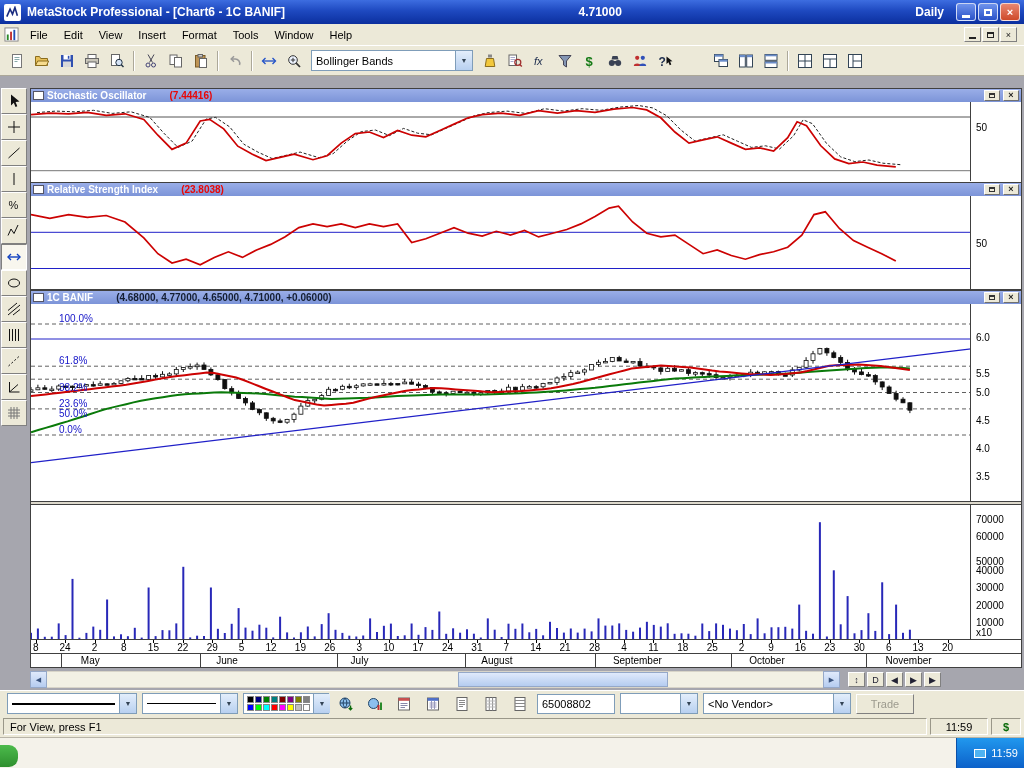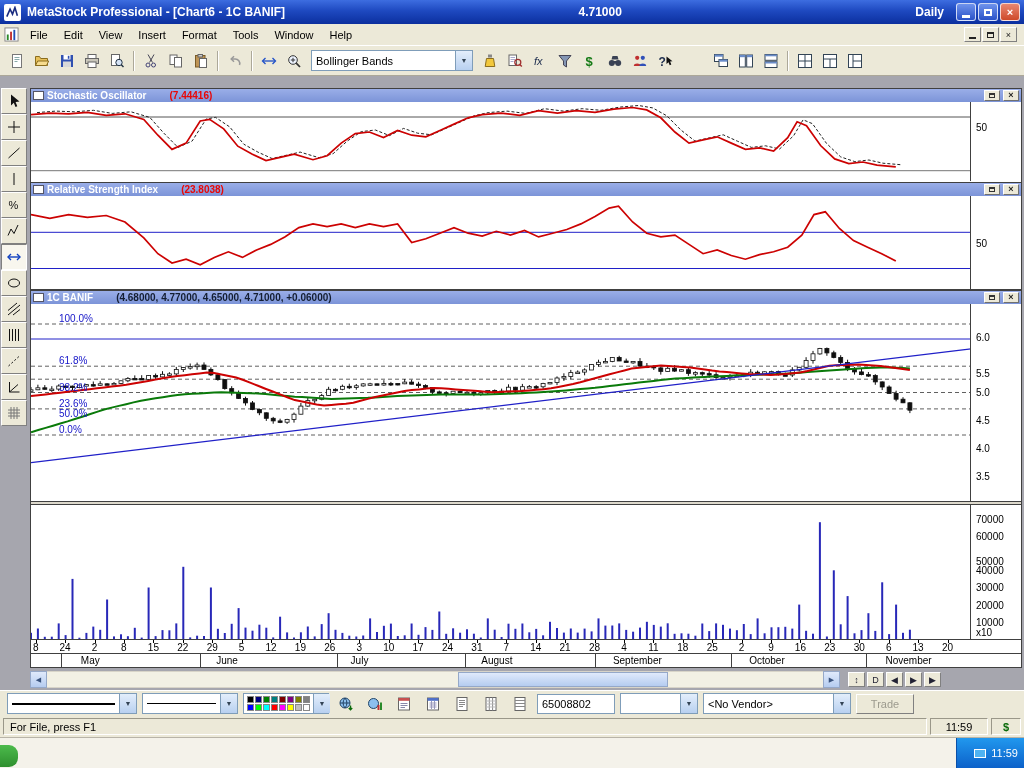--- a/index.html
+++ b/index.html
@@ -1066,21 +1066,21 @@
         <span class="carrow">▼</span>
       </span>
     <span class="combo" style="width:148px">
         <span class="ctext">&lt;No Vendor&gt;</span>
         <span class="carrow">▼</span>
       </span>
     <span class="trade">Trade</span>
   </div>
 
   <div class="statusbar">
-    <div class="scell main">For File, press F1</div>
+    <div class="scell main">For View, press F1</div>
     <div class="scell" style="width:58px;justify-content:center">11:59</div>
     <div class="scell" style="width:30px;justify-content:center;color:#0A6A0A;font-weight:bold">$</div>
   </div>
 
   <div class="taskbar">
     <span class="start-sliver"></span>
     <span class="tray">
       <span class="tray-icon"></span>
       <span>11:59</span>
     </span>

